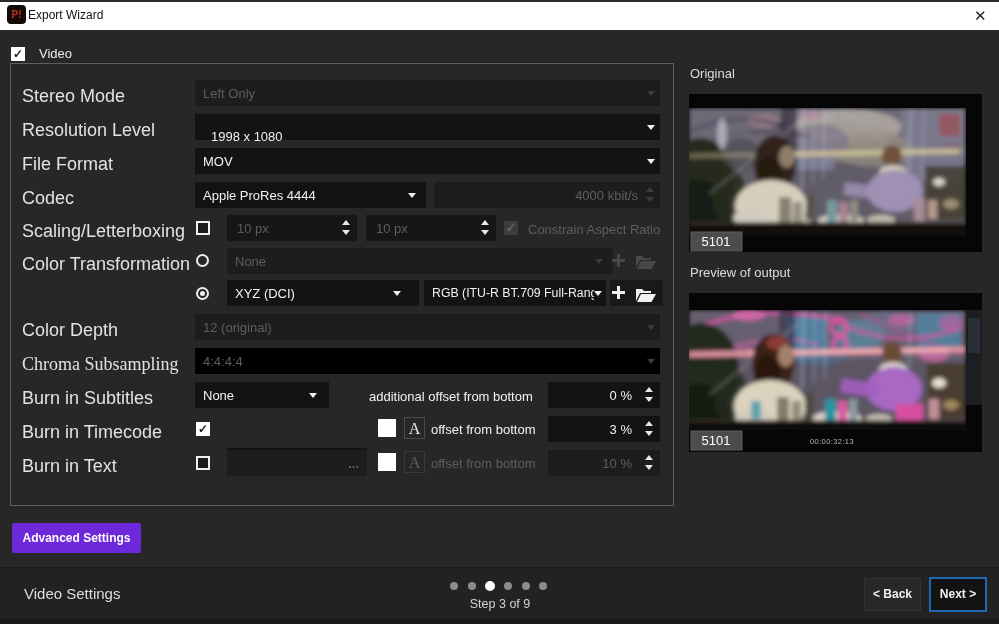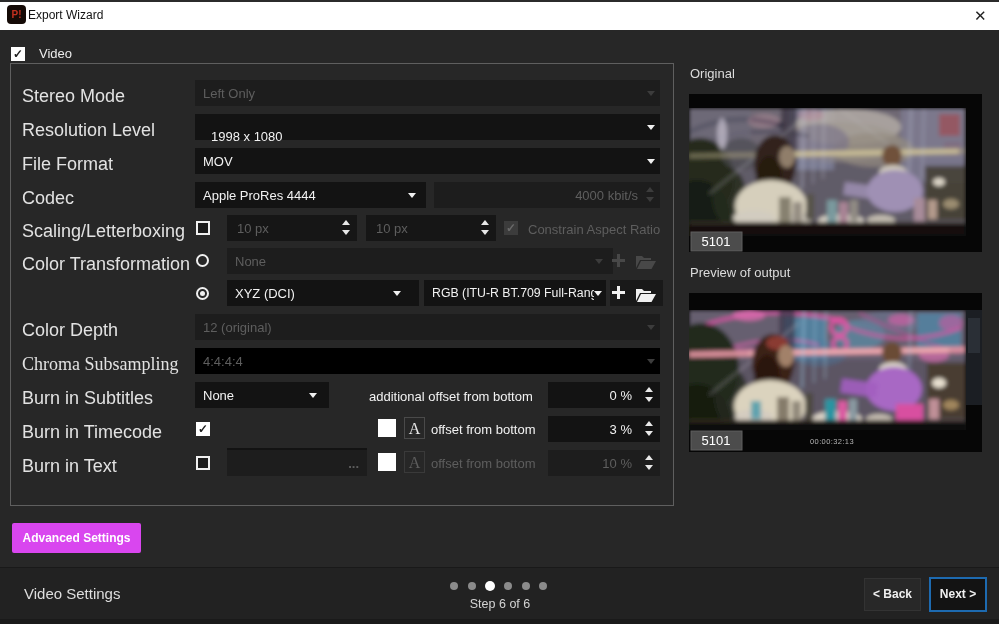--- a/index.html
+++ b/index.html
@@ -23,21 +23,21 @@
   .field { background:#131313; height:26px; font-size:13px; }
   .fld-txt { color:#f2f2f2; font-size:13px; }
   .fld-dis { color:#5e5e5e; font-size:13px; }
   .arrow { width:0; height:0; border-left:4px solid transparent; border-right:4px solid transparent; border-top:5px solid #f0f0f0; }
   .arrow-dis { border-top-color:#3c3c3c; }
   .spin-up { width:0;height:0;border-left:4px solid transparent;border-right:4px solid transparent;border-bottom:5px solid #e8e8e8; }
   .spin-dn { width:0;height:0;border-left:4px solid transparent;border-right:4px solid transparent;border-top:5px solid #e8e8e8; }
   .radio { width:13px; height:13px; border:2px solid #f0f0f0; border-radius:50%; background:transparent; }
   .radio-dot { width:5px; height:5px; background:#f0f0f0; border-radius:50%; left:2px; top:2px; }
   
-  #advbtn { left:12px; top:523px; width:129px; height:30px; background:#d946ef; color:#fff; font-weight:bold; font-size:12px; text-align:center; line-height:30px; border-radius:2px; }
+  #advbtn { left:12px; top:523px; width:129px; height:30px; background:#6d28d9; color:#fff; font-weight:bold; font-size:12px; text-align:center; line-height:30px; border-radius:2px; }
   #botbar { left:0; top:567px; width:999px; height:52px; background:#222222; border-top:1px solid #191919; }
   #vstitle { left:24px; top:585px; font-size:15px; color:#dedede; }
   #steplbl { left:440px; top:597px; width:120px; text-align:center; font-size:12.5px; color:#d4d4d4; }
   #backbtn { left:864px; top:578px; width:57px; height:33px; background:#282828; border:1px solid #333; color:#f0f0f0; font-weight:bold; font-size:12px; text-align:center; line-height:31px; }
   #nextbtn { left:929px; top:577px; width:58px; height:35px; background:#131313; border:2px solid #1d6ab0; color:#f0f0f0; font-weight:bold; font-size:12px; text-align:center; line-height:31px; }
   #botedge { left:0; top:619px; width:999px; height:5px; background:#1a1a1a; }
   .dot { width:8px; height:8px; border-radius:50%; background:#8b8b8b; top:582px; }
   .dot-on { width:10px; height:10px; background:#ffffff; top:581px; }
   
   #origlbl { left:690px; top:66px; font-size:13px; color:#dcdcdc; }
@@ -189,21 +189,21 @@
 
   <div class="abs" id="advbtn">Advanced Settings</div>
   <div class="abs" id="botbar"></div>
   <div class="abs" id="vstitle">Video Settings</div>
   <div class="abs dot" style="left:450px;"></div>
   <div class="abs dot" style="left:468px;"></div>
   <div class="abs dot dot-on" style="left:485px;"></div>
   <div class="abs dot" style="left:504px;"></div>
   <div class="abs dot" style="left:522px;"></div>
   <div class="abs dot" style="left:539px;"></div>
-  <div class="abs" id="steplbl">Step 6 of 6</div>
+  <div class="abs" id="steplbl">Step 3 of 9</div>
   <div class="abs" id="backbtn">&lt; Back</div>
   <div class="abs" id="nextbtn">Next &gt;</div>
   <div class="abs" id="botedge"></div>
 
   <div class="abs" id="origlbl">Original</div>
   <div class="abs thumb" style="top:94px;" id="thumb1"><svg width="293" height="158" viewBox="0 0 293 158">
 <defs>
         <filter id="b1" x="-5%" y="-5%" width="110%" height="110%">
           <feGaussianBlur stdDeviation="2"></feGaussianBlur>
         </filter>

